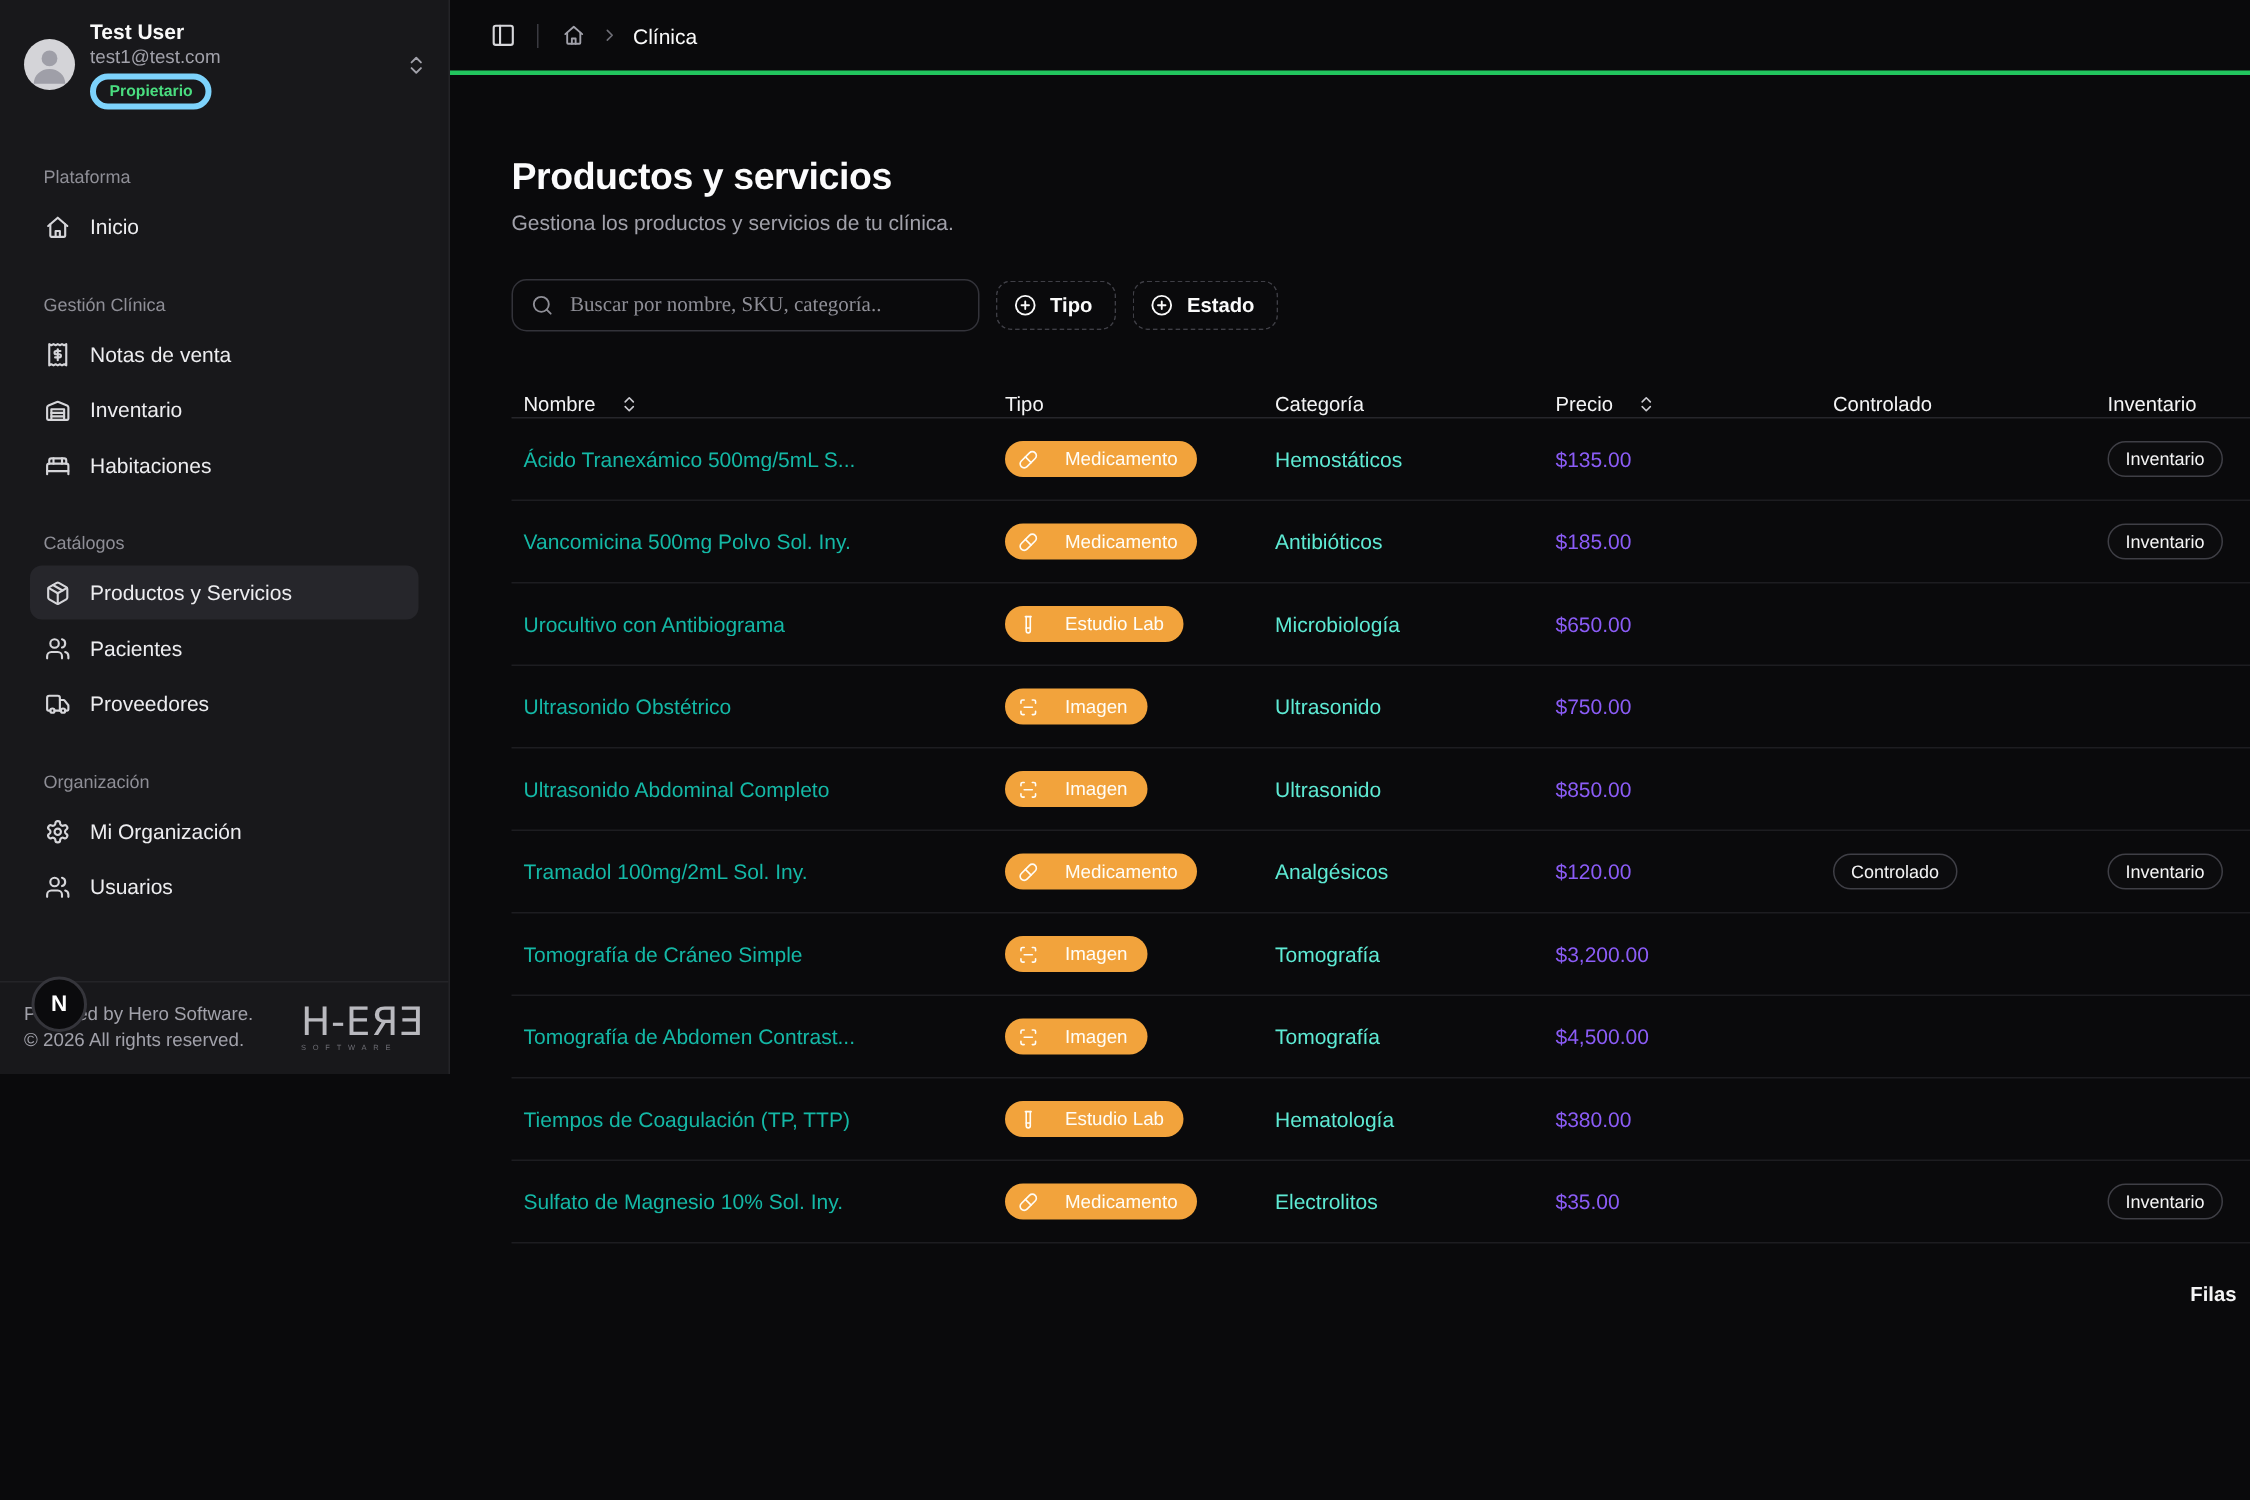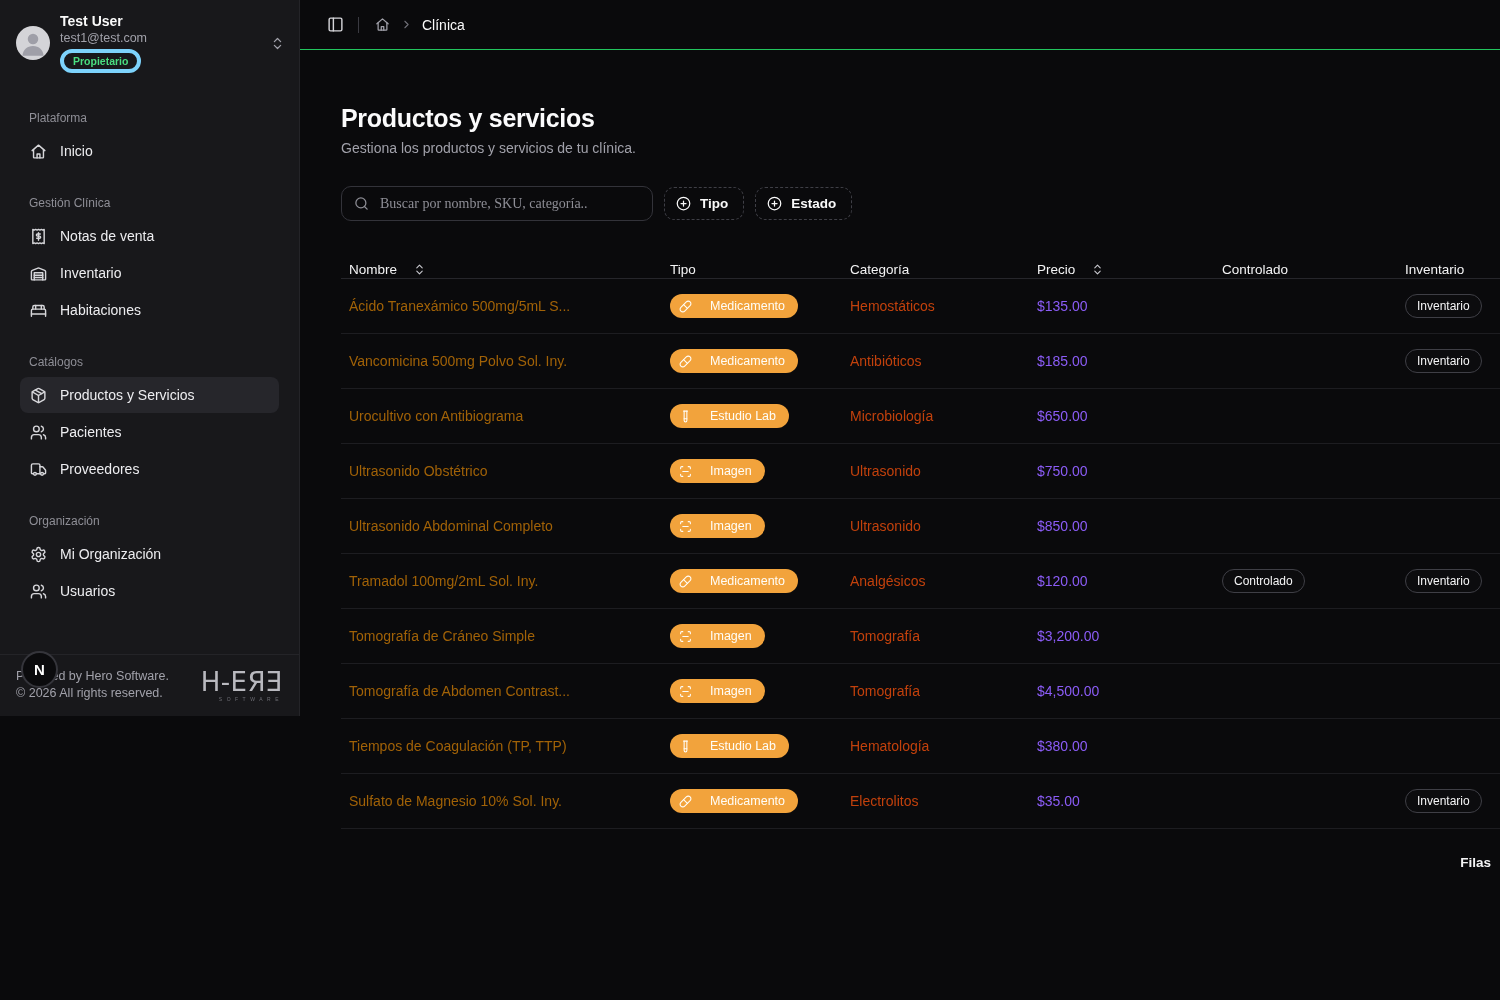--- a/index.html
+++ b/index.html
@@ -44,27 +44,27 @@
     display:flex; justify-content:space-between; align-items:center;
   }
   .footer-text { font-size:12.5px; color:#a1a1aa; line-height:17px; }
   .n-fab {
     position:absolute; top:-4px; left:21px;
     width:37px; height:37px; border-radius:50%;
     background:#0b0b0d; border:2px solid #35353b;
     color:#ffffff; font-weight:700; font-size:15px; font-family:"Liberation Sans",sans-serif;
     cursor:pointer; z-index:3; line-height:1;
   }
-  .hero-logo { text-align:right; color:#b9b9bf; user-select:none; }
+  .hero-logo { text-align:left; color:#b9b9bf; user-select:none; }
   .hero-logo .word { font-size:26px; font-weight:500; letter-spacing:0.5px; line-height:26px; font-family:"DejaVu Sans", sans-serif; }
   .hero-logo .sub  { font-size:5px; letter-spacing:4.5px; color:#6d6d74; margin-top:1px; }
 
   
   main.main { flex:1; min-width:0; display:flex; flex-direction:column; background:#0a0a0c; }
-  .topbar { height:50px; min-height:50px; border-bottom:1px solid #22c55e; display:flex; align-items:center; padding-left:27px; }
+  .topbar { height:50px; min-height:50px; border-bottom:3px solid #22c55e; display:flex; align-items:center; padding-left:27px; }
   .icon-btn { background:none; border:none; padding:0; color:#d6d6da; cursor:pointer; display:flex; }
   .tb-divider { width:1px; height:16px; background:#3a3a41; margin:0 16px 0 14px; }
   .crumb-home { color:#a1a1aa; cursor:pointer; display:flex; }
   .crumb-chev { color:#6f6f77; margin:0 9px 0 10px; display:flex; }
   .crumb-current { font-size:14px; color:#fafafa; }
 
   .content { padding-left:41px; position:relative; }
   .page-title { margin:53px 0 0; font-size:25px; font-weight:700; letter-spacing:-0.3px; line-height:30px; color:#fbfbfc; }
   .page-subtitle { margin:6px 0 0; font-size:14px; color:#a1a1aa; line-height:18px; }
 
@@ -75,22 +75,22 @@
   .filter-btn { height:33px; border:1px dashed #3f3f46; border-radius:10px; background:transparent; color:#fafafa; font-size:13.5px; font-weight:600; font-family:"Liberation Sans",sans-serif; display:flex; align-items:center; gap:9px; padding:0 15px 0 11px; cursor:pointer; }
   .filter-btn .ico { color:#fafafa; }
 
   .data-table { margin-top:20px; width:1216px; }
   .t-row { display:grid; grid-template-columns:321px 180px 187px 185px 183px 160px; align-items:center; }
   .t-head { height:38px; border-bottom:1px solid #26262b; }
   .t-head .cell { font-size:13.5px; font-weight:500; color:#f4f4f5; display:flex; align-items:center; gap:16px;margin-top:20px; }
   .sort-ico { color:#cbcbd1; display:flex; cursor:pointer; }
   .t-body .t-row { height:55px; border-bottom:1px solid #1d1d21; }
   .cell { padding-left:8px; min-width:0; }
-  .cell-name { font-size:14px; color:#a16207; white-space:nowrap; overflow:hidden; }
-  .cell-cat  { font-size:14px; color:#c2410c; }
+  .cell-name { font-size:14px; color:#14b8a6; white-space:nowrap; overflow:hidden; }
+  .cell-cat  { font-size:14px; color:#5eead4; }
   .cell-price{ font-size:14px; color:#8b5cf6; }
   .type-badge { display:inline-flex; align-items:center; gap:18px; background:#f2a33c; color:#fffdf7; border-radius:999px; padding:5px 13px 5px 9px; font-size:12.5px; font-weight:500; line-height:14px; }
   .type-badge .ico { color:#fffdf7; }
   .pill-badge { display:inline-block; border:1px solid #3f3f46; border-radius:999px; padding:4px 11px; font-size:12px; color:#f4f4f5; line-height:14px; background:rgba(255,255,255,0.01); }
 
   .pagination { width:1216px; margin-top:26px; text-align:right; padding-right:66px; font-size:13.5px; font-weight:600; color:#f4f4f5; }
 </style>
 </head>
 <body>
 

